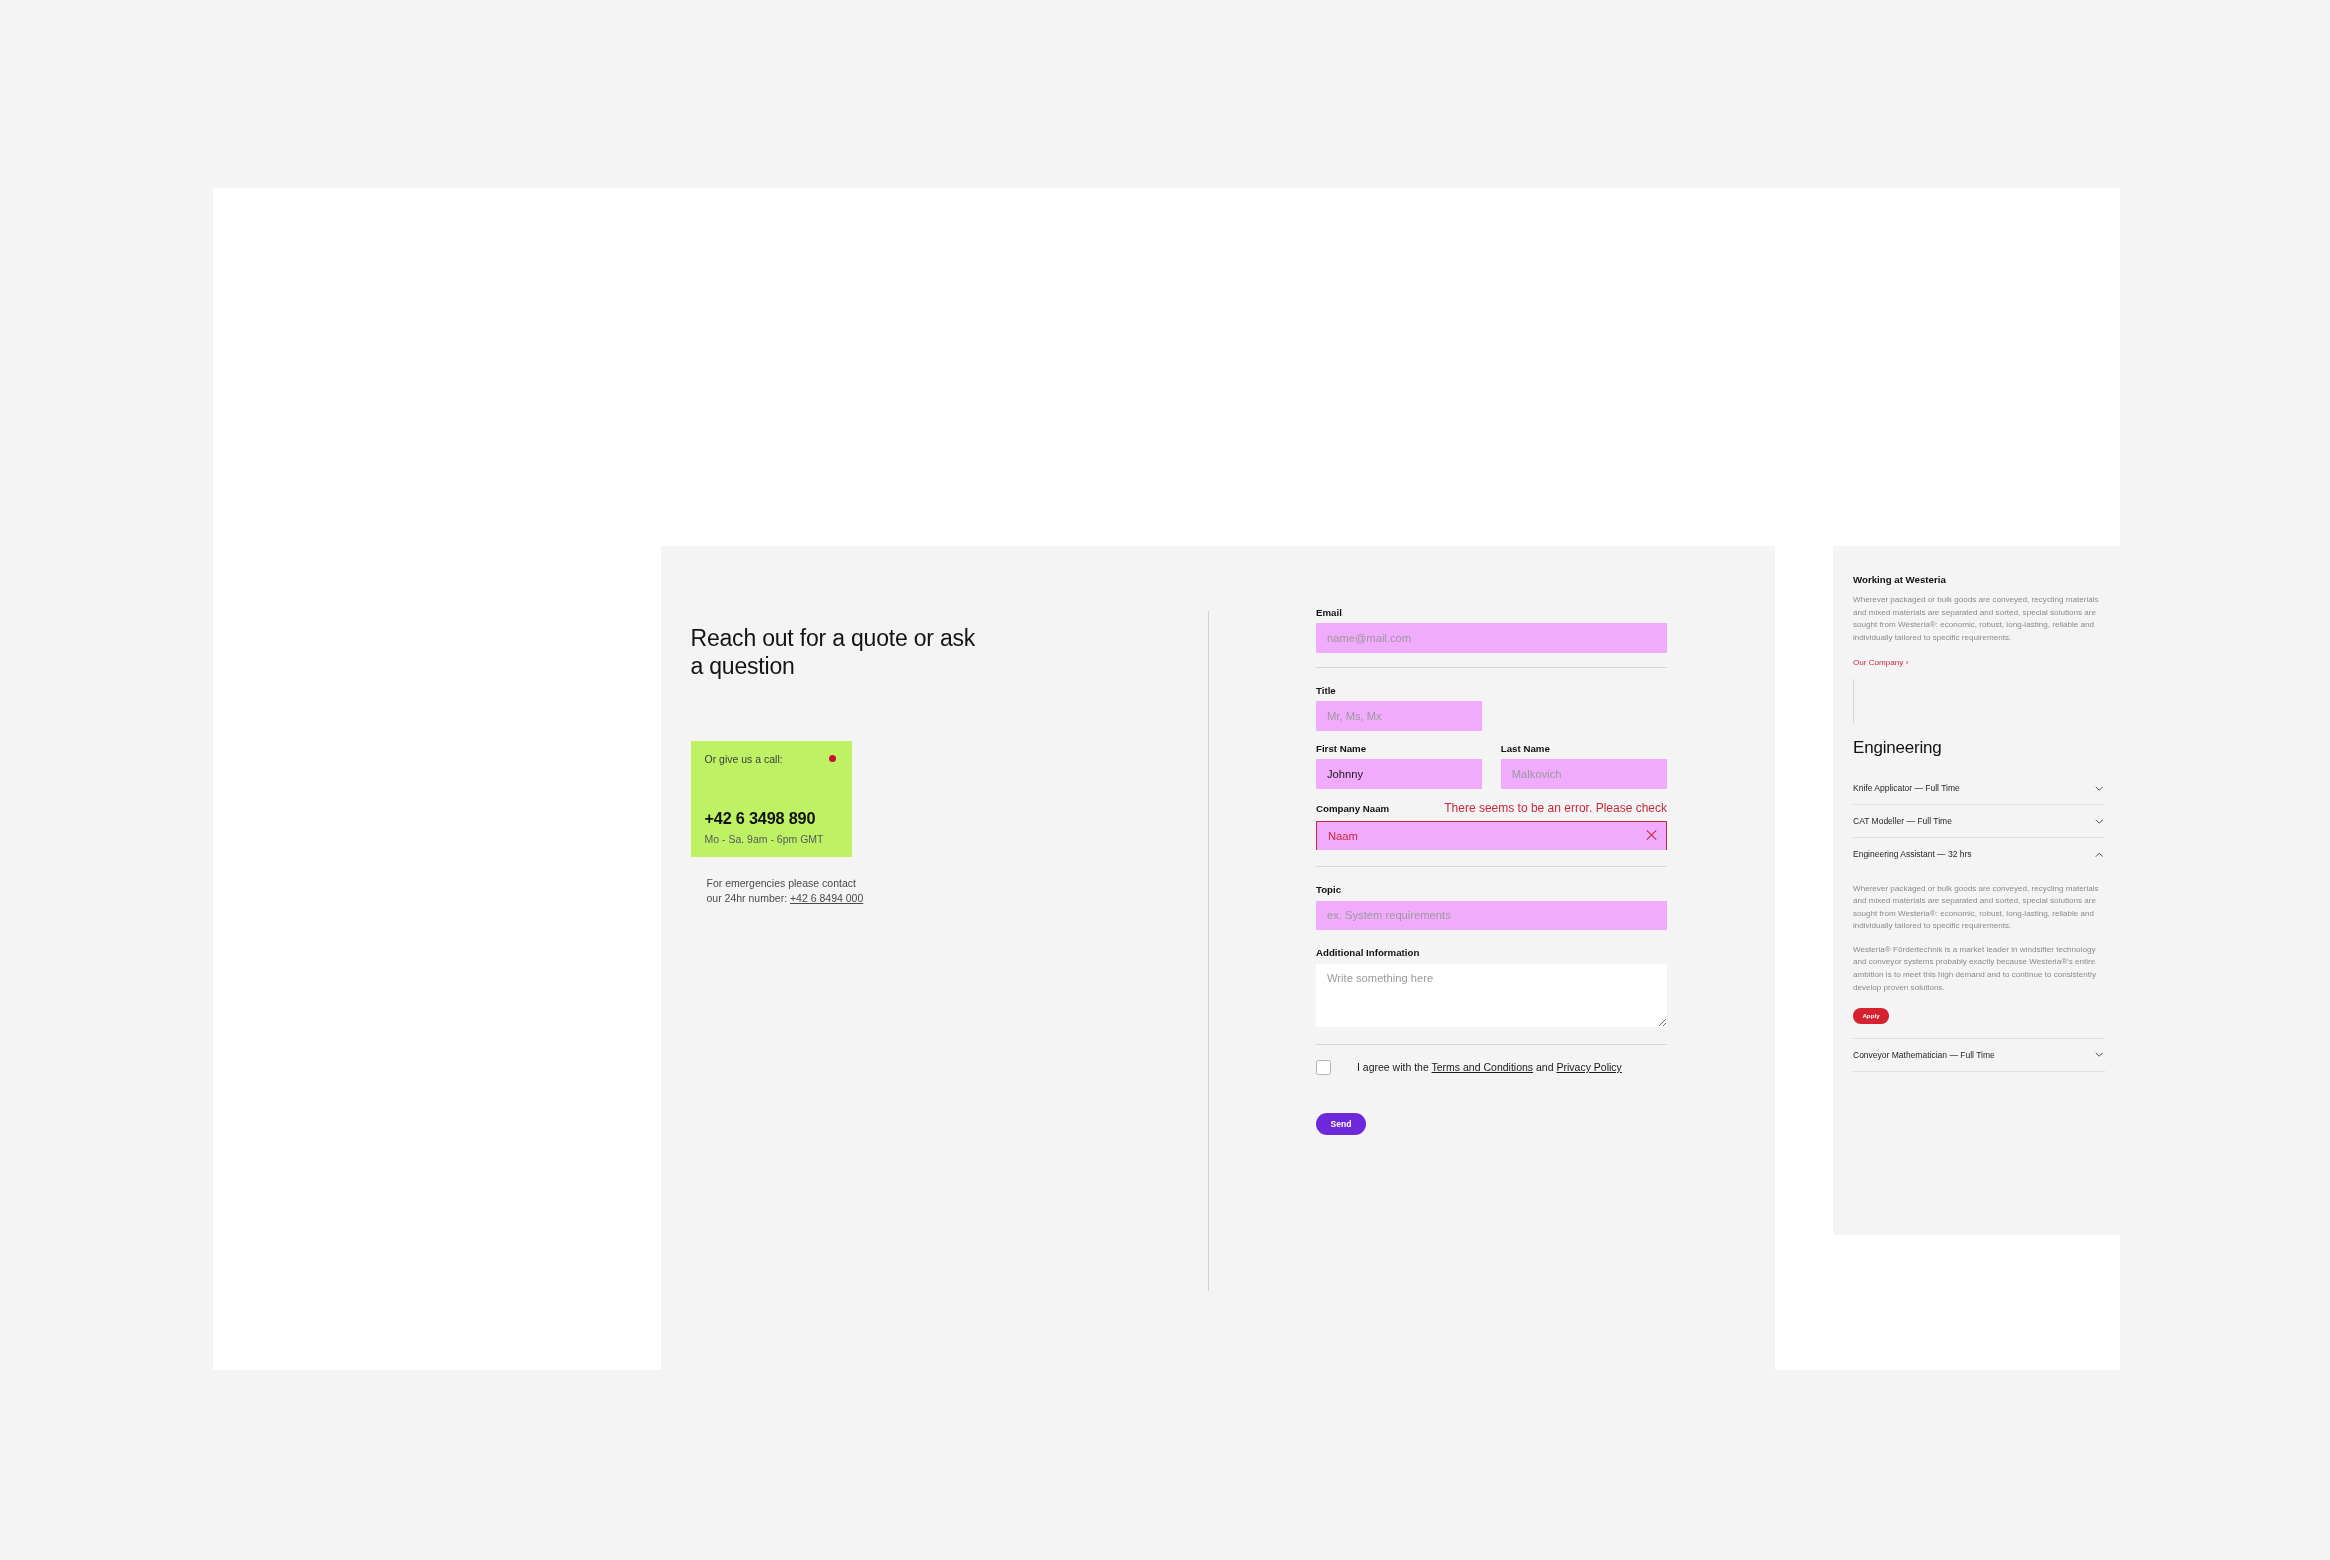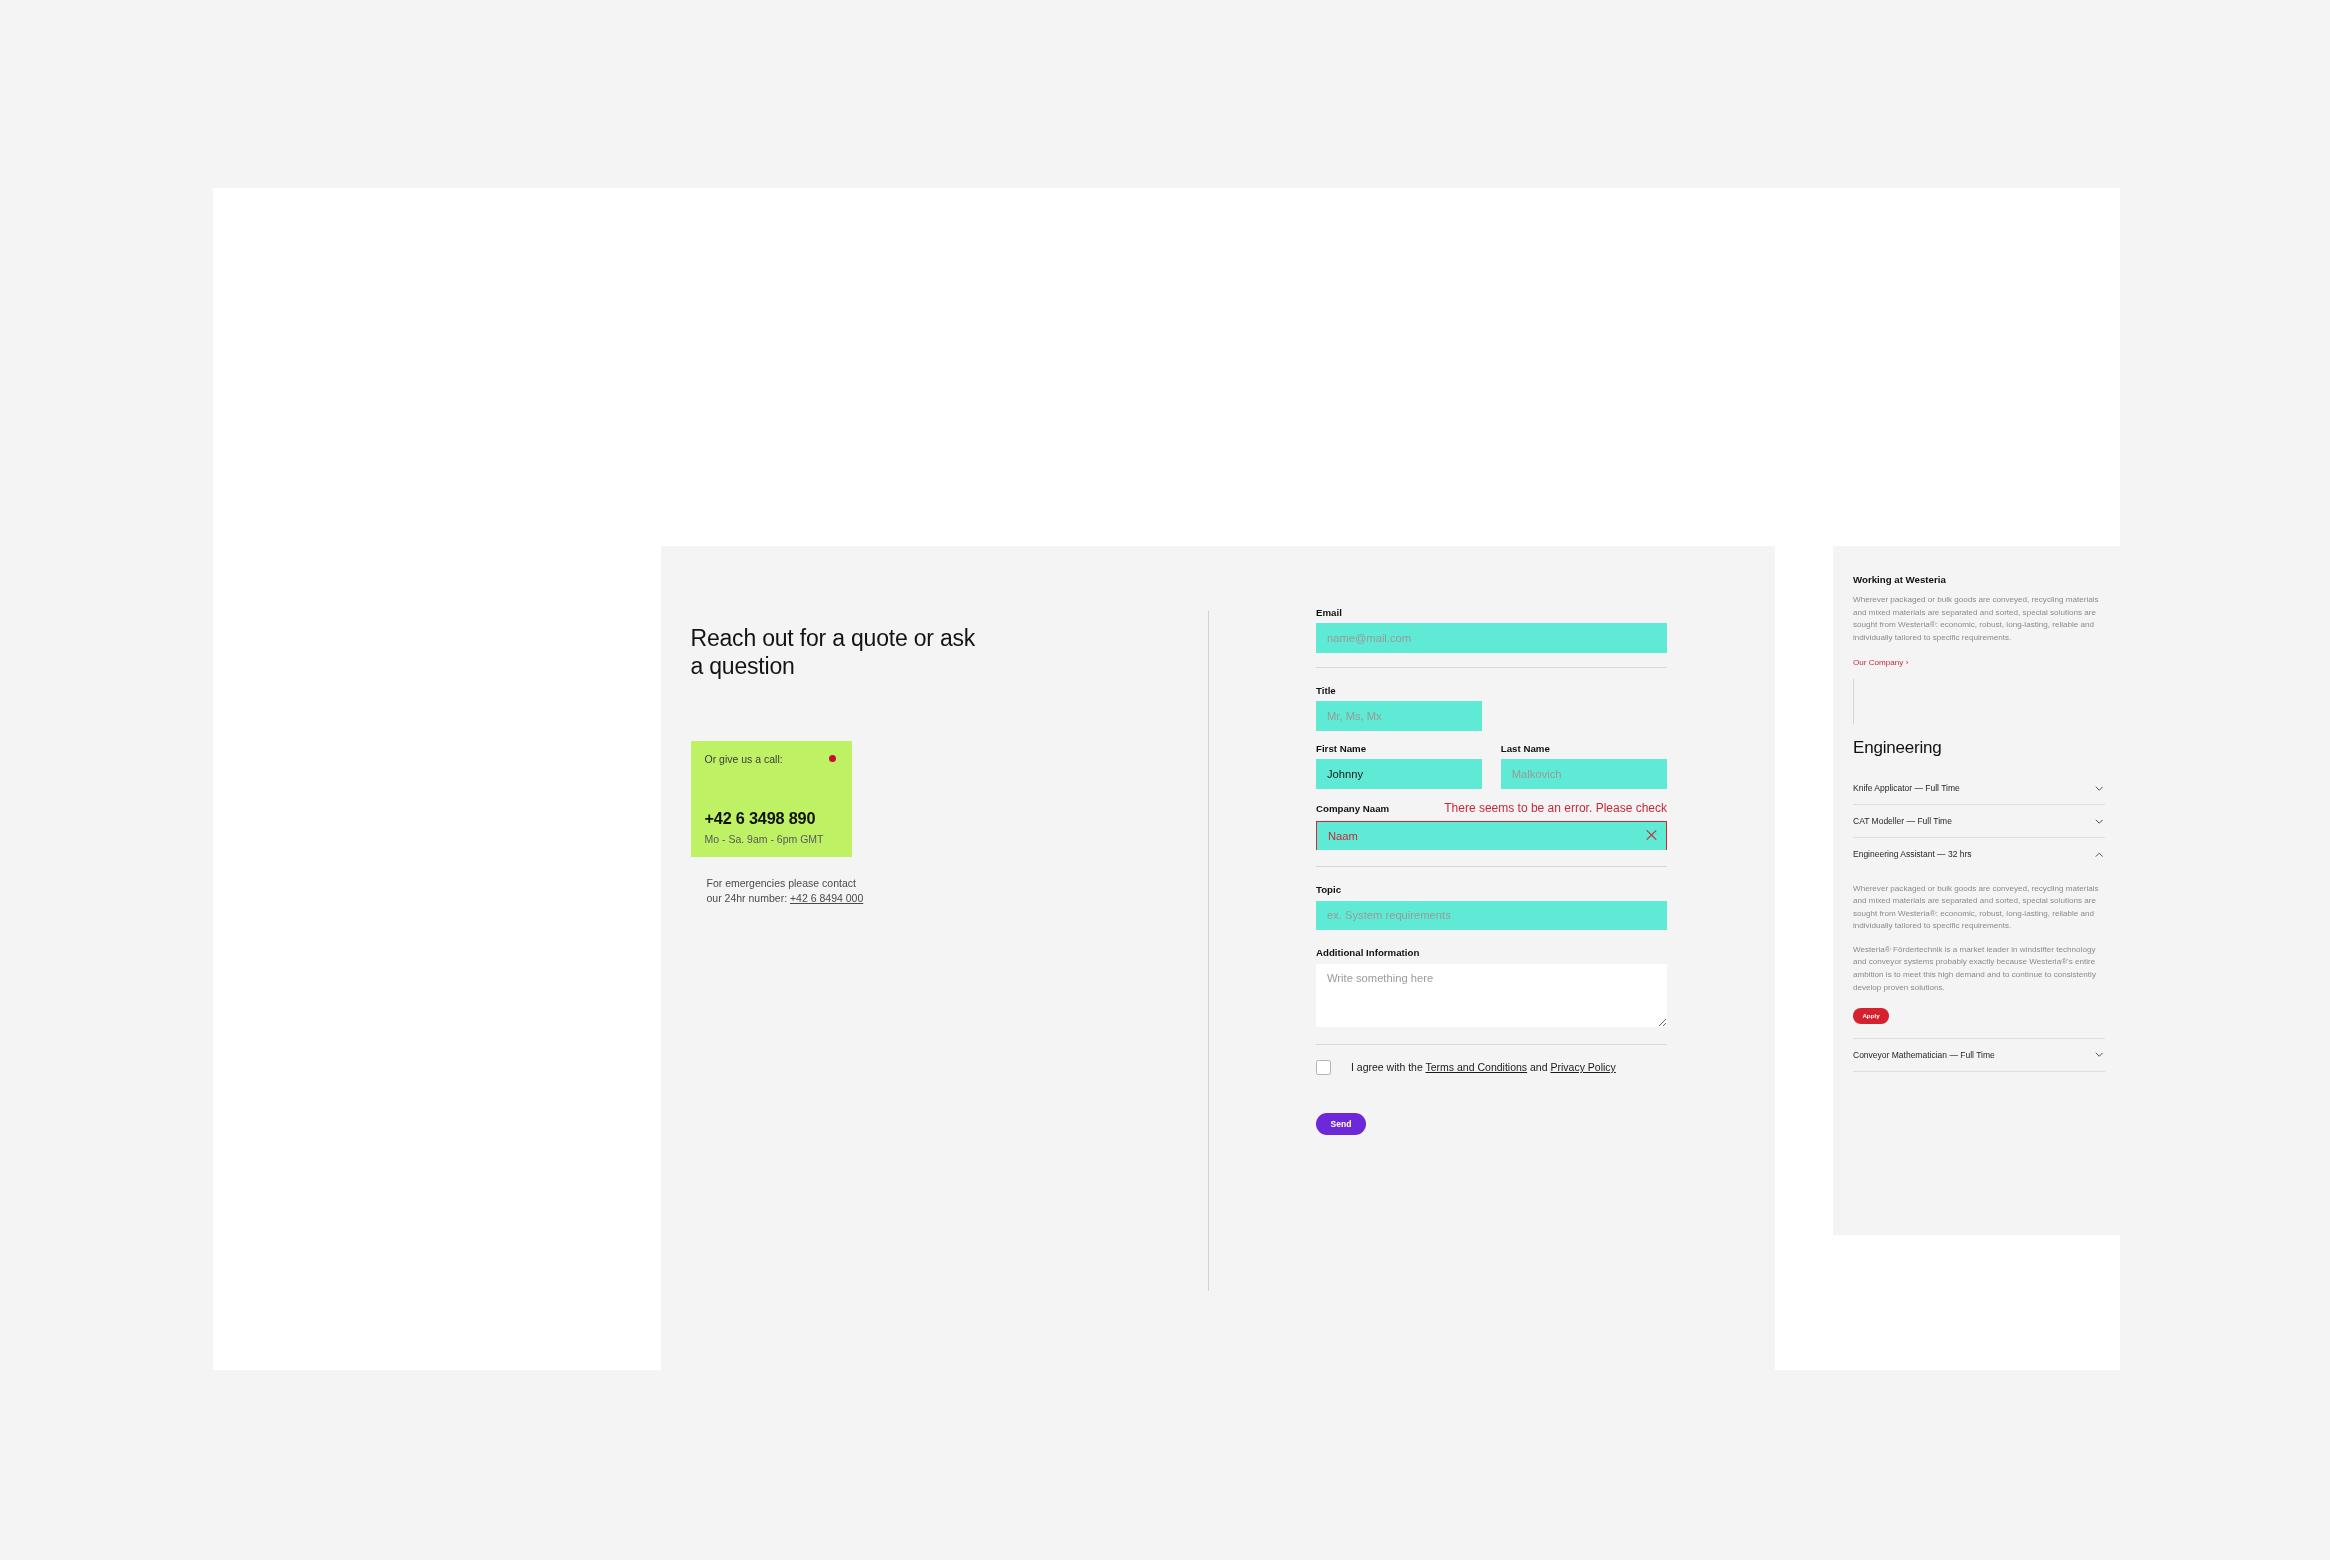--- a/index.html
+++ b/index.html
@@ -131,21 +131,21 @@
     font-weight: 700;
     color: #111111;
     display: block;
     margin-bottom: 5.4px;
   }
   .text-input {
     display: block;
     box-sizing: border-box;
     width: 100%;
     height: 29.5px;
-    background: #5eead4;
+    background: #f0abfc;
     border: none;
     outline: none;
     padding: 0 11px;
     font-family: "Liberation Sans", sans-serif;
     font-size: 11.2px;
     color: #1a1a1a;
   }
   .text-input::placeholder { color: #9a9a9a; }
   .field-block { margin-bottom: 12.4px; }
   .rule {
@@ -213,21 +213,21 @@
   #additional-textarea::placeholder { color: #9a9a9a; }
 
   #consent-rule {
     height: 0.8px;
     background: #d8d8d8;
     margin: 17px 0 15.5px 0;
   }
   #consent-row {
     display: flex;
     align-items: center;
-    gap: 20px;
+    gap: 26px;
   }
   #consent-checkbox {
     width: 13px;
     height: 13px;
     border: 0.8px solid #b4b4b4;
     border-radius: 2.3px;
     background: #ffffff;
     flex: none;
     cursor: pointer;
   }

